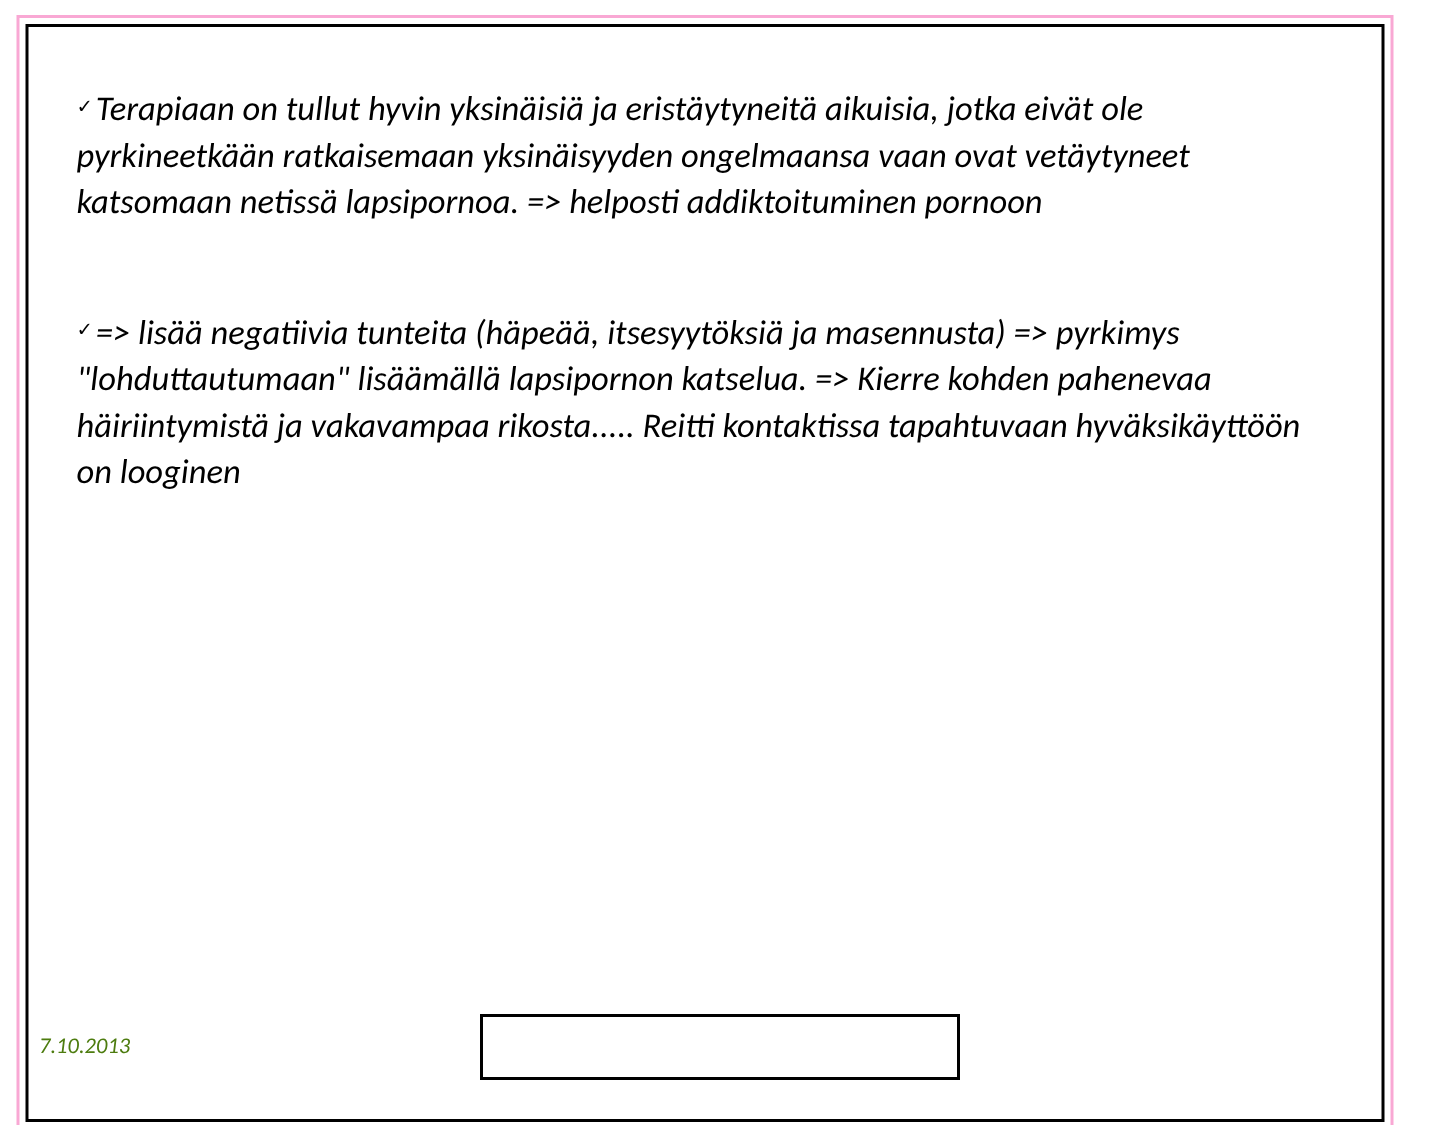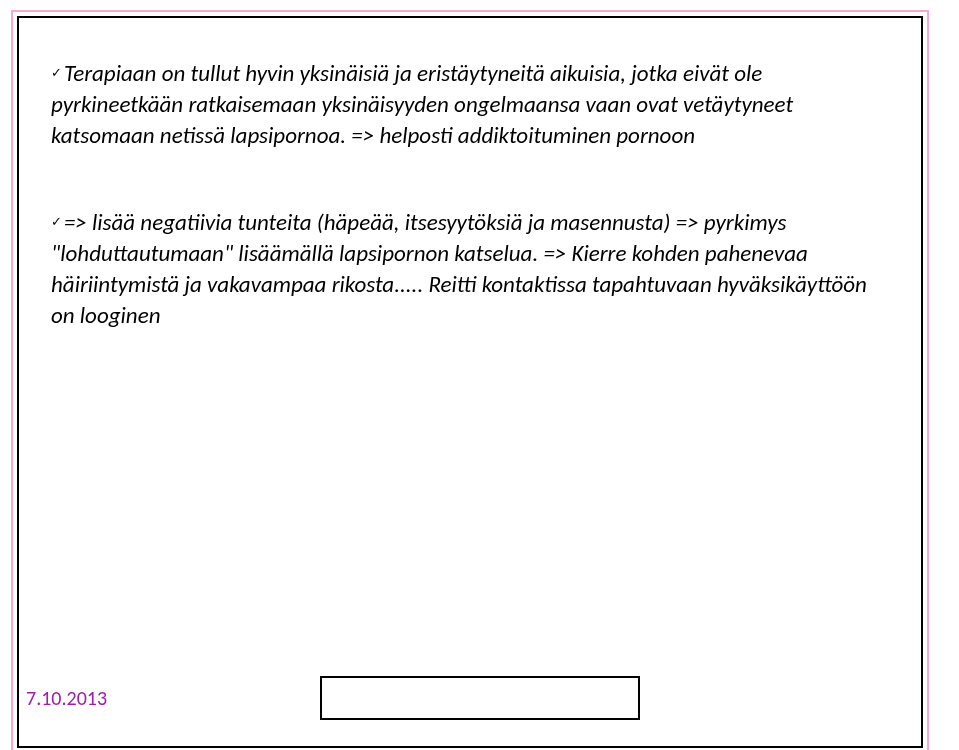--- a/index.html
+++ b/index.html
@@ -48,23 +48,24 @@
     bottom: 30px;
     width: 918px;
     height: 44px;
     display: flex;
     align-items: stretch;
   }
   .footer-date {
     width: 300px;
     display: flex;
     align-items: center;
-    font-size: 20px;
-    color: #a21caf;
+    font-size: 15px;
+    color: #4d7c0f;
     padding-left: 6px;
+    font-style: italic;
   }
   .footer-box {
     width: 320px;
     border: 2px solid #000;
   }
 </style>
 </head>
 <body>
 
 <div class="page">

